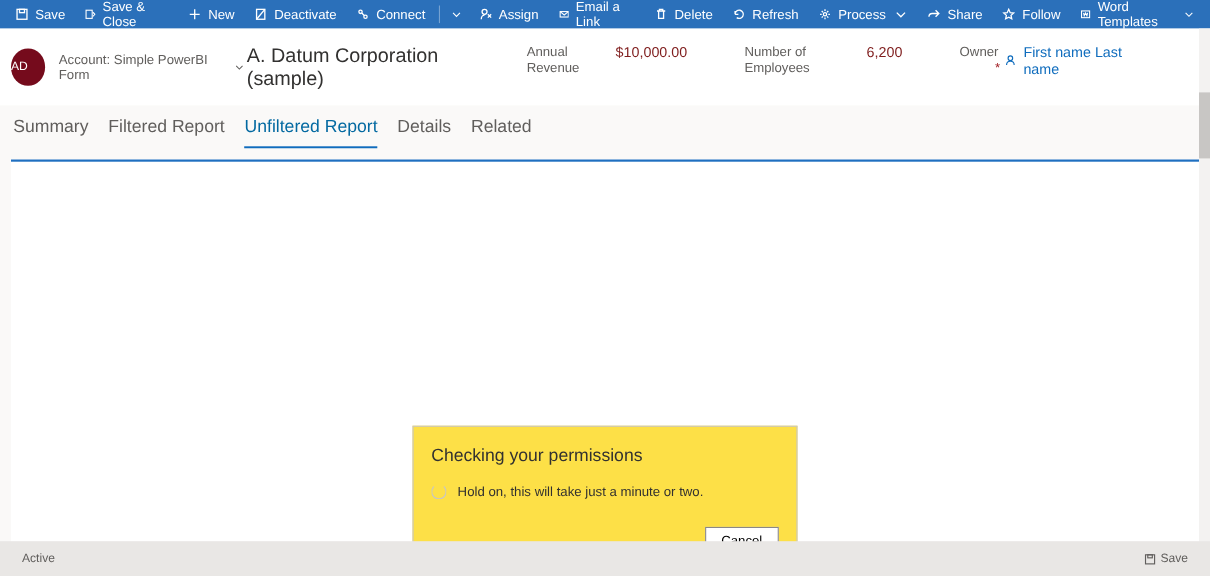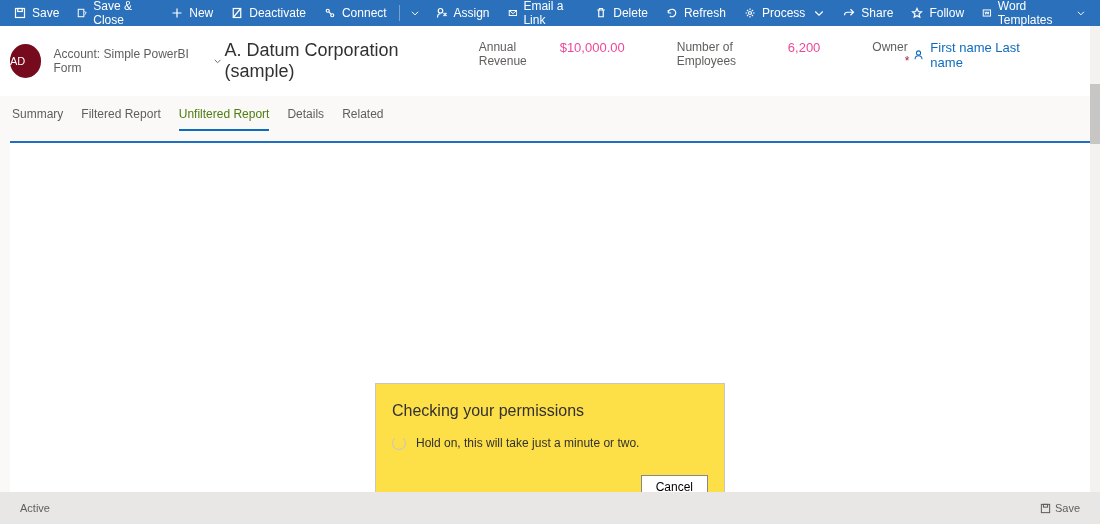--- a/index.html
+++ b/index.html
@@ -17,31 +17,31 @@
   
   .header { display:flex; align-items:flex-start; padding: 14px 14px 14px 10px; gap: 12px; background:#fff; }
   .avatar { width:34px; height:34px; border-radius:50%; background:#750b1c; color:#fff; display:flex; align-items:center; justify-content:flex-start; font-size:11px; margin-top:4px; }
   .hleft { display:flex; flex-direction:row; gap:2px; }
   .breadcrumb-row { display:flex; align-items:center; gap:6px; color:#605e5c; font-size:12px; }
   .breadcrumb-row svg { width:10px; height:10px; stroke:#605e5c; fill:none; stroke-width:1.6; }
   .title { font-size:18px; font-weight:400; color:#323130; }
   .hspacer { flex:1; }
   .hfield { display:flex; flex-direction:row; gap:4px; min-width:120px; margin-right:40px; }
   .hfield .lab { font-size:12px; color:#605e5c; }
-  .hfield .val { font-size:13px; color:#ec4899; }
+  .hfield .val { font-size:13px; color:#7f1d1d; }
   .owner-row { display:flex; align-items:center; gap:6px; }
   .owner-row svg { width:12px; height:12px; stroke:#0f6cbd; fill:none; stroke-width:1.5; }
   .owner-link { color:#0f6cbd; cursor:pointer; font-size:13px; }
   .req { color:#a4262c; }
 
   
   .tabbar-wrap { background:#faf9f8; border-top:1px solid #faf9f8; }
-  .tabbar { display:flex; gap:18px; padding: 10px 12px 0 12px; font-size:12px; }
+  .tabbar { display:flex; gap:18px; padding: 10px 12px 0 12px; font-size:16px; }
   .tab { padding-bottom:8px; color:#605e5c; cursor:pointer; }
-  .tab.active { color:#4d7c0f; border-bottom:2px solid #0f6cbd; }
+  .tab.active { color:#0369a1; border-bottom:2px solid #0f6cbd; }
 
   
   .content-wrap { padding: 10px 10px 0 10px; background:#faf9f8; height: calc(524px - 26px - 66px - 32px - 18px); position:relative; }
   .panel { background:#fff; border-top:2px solid #1f6fc0; height:100%; position:relative; }
 
   
   .dialog { position:absolute; left:50%; top:240px; transform:translateX(-50%); width:350px; background:#fde047; border:1px solid #c8c6c4; padding:18px 16px 14px 16px; box-shadow:0 0 0 rgba(0,0,0,0); }
   .dialog h3 { font-size:16px; font-weight:400; margin-bottom:16px; }
   .dialog-body { display:flex; align-items:center; gap:10px; font-size:12px; color:#323130; margin-bottom:25px; }
   .spinner { width:14px; height:14px; border:1.5px solid #c8c6c4; border-top-color:transparent; border-radius:50%; }

